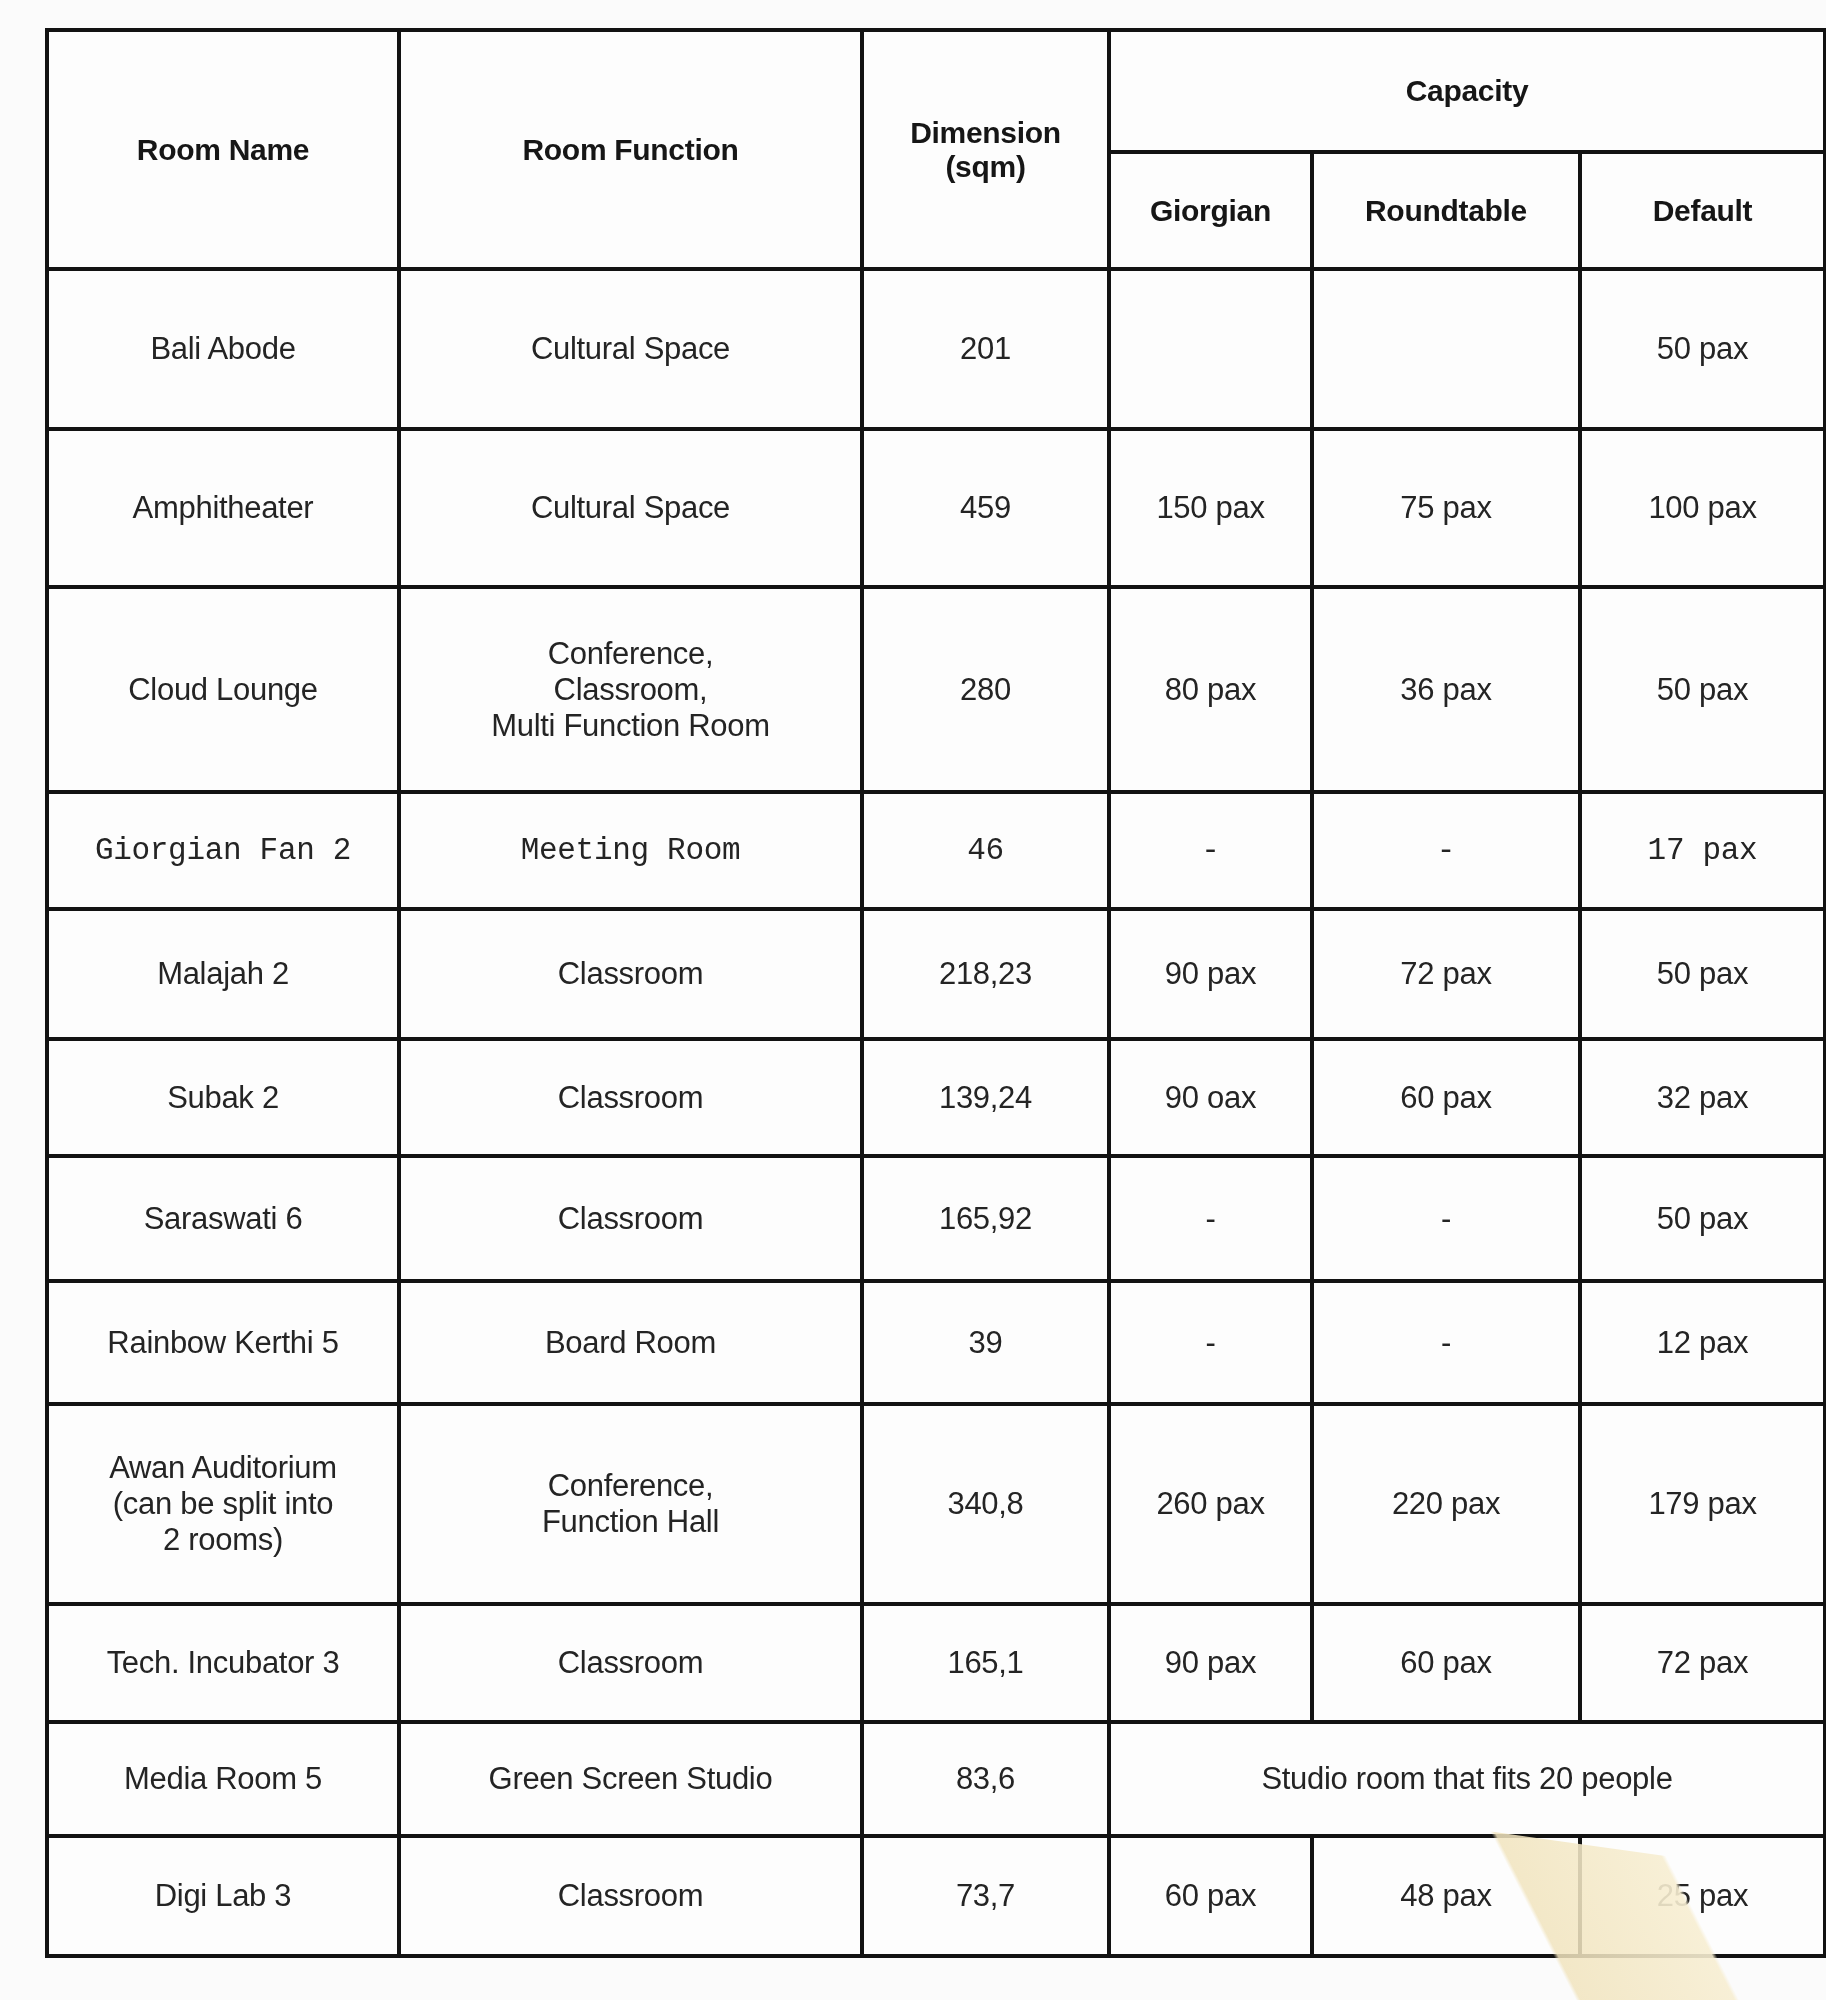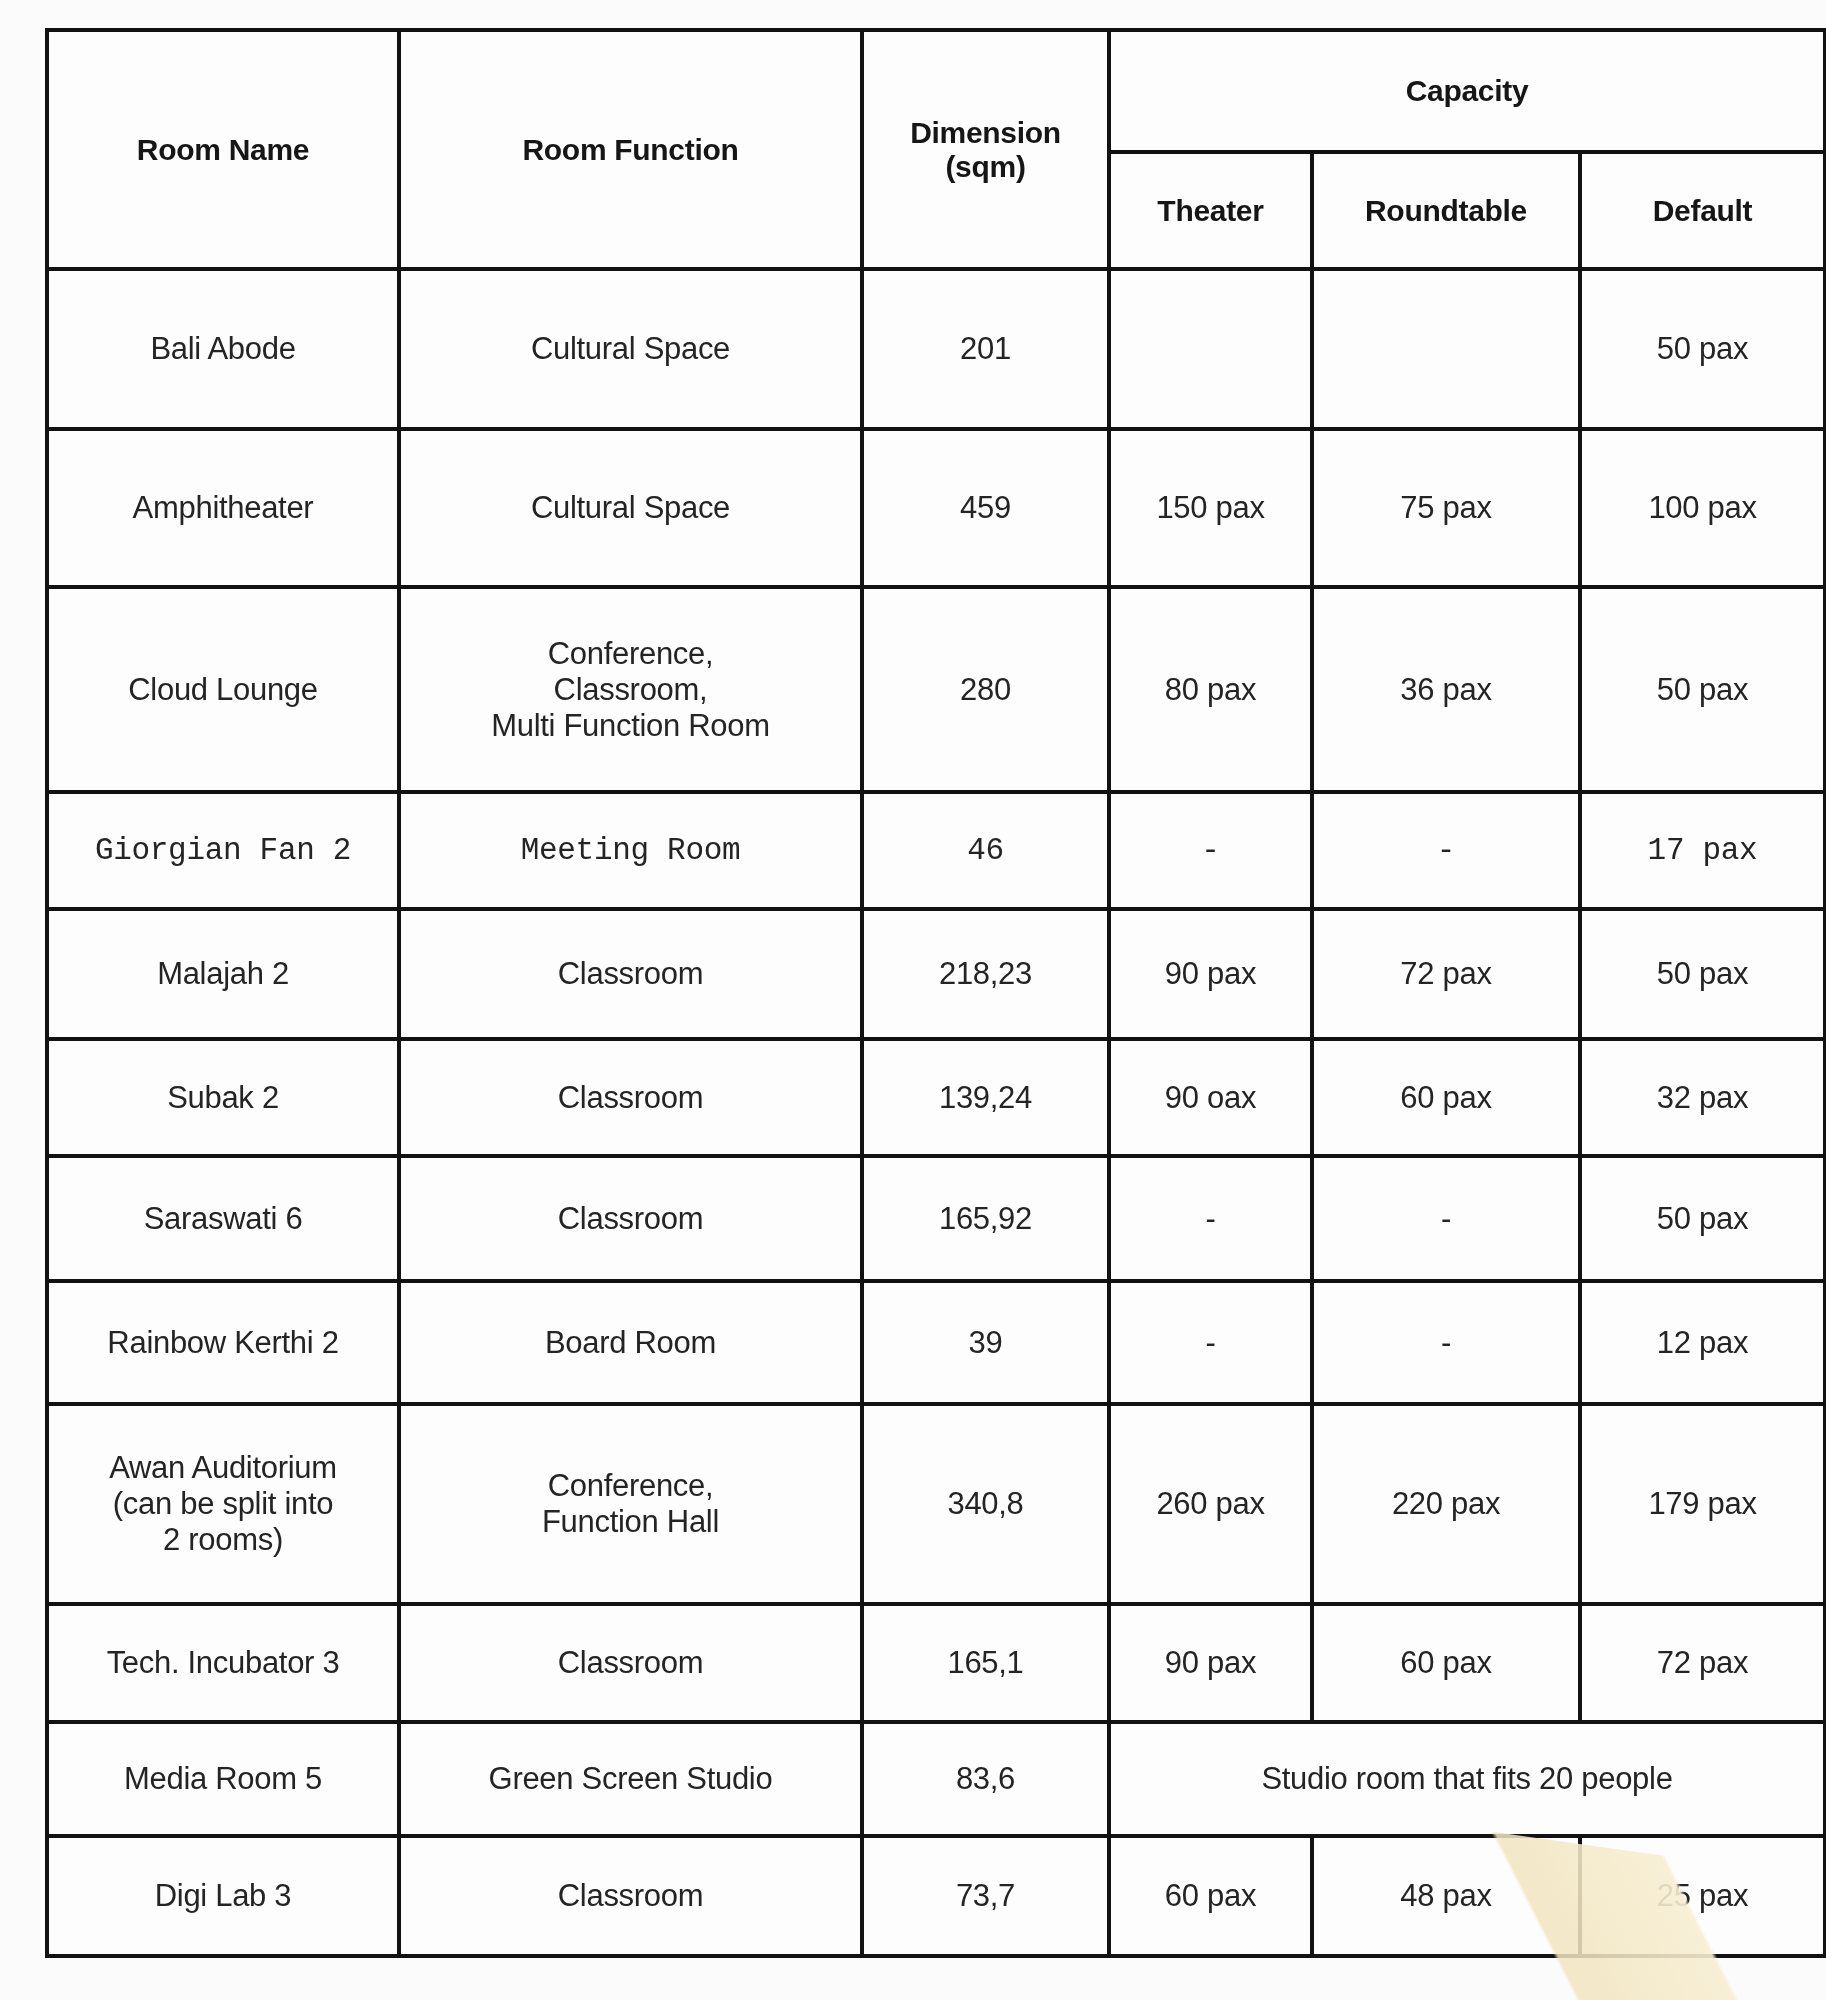--- a/index.html
+++ b/index.html
@@ -84,21 +84,21 @@
   </colgroup>
   <thead>
     <tr class="hdr-top">
       <th rowspan="2">Room Name</th>
       <th rowspan="2">Room Function</th>
       <th rowspan="2">Dimension
 (sqm)</th>
       <th colspan="3">Capacity</th>
     </tr>
     <tr class="hdr-sub">
-      <th>Theater</th>
+      <th>Giorgian</th>
       <th>Roundtable</th>
       <th>Default</th>
     </tr>
   </thead>
   <tbody>
     <tr class="r1">
       <td>Bali Abode</td>
       <td>Cultural Space</td>
       <td>201</td>
       <td></td>
@@ -149,21 +149,21 @@
     </tr>
     <tr class="r7">
       <td>Saraswati 6</td>
       <td>Classroom</td>
       <td>165,92</td>
       <td>-</td>
       <td>-</td>
       <td>50 pax</td>
     </tr>
     <tr class="r8">
-      <td>Rainbow Kerthi 2</td>
+      <td>Rainbow Kerthi 5</td>
       <td>Board Room</td>
       <td>39</td>
       <td>-</td>
       <td>-</td>
       <td>12 pax</td>
     </tr>
     <tr class="r9">
       <td>Awan Auditorium
 (can be split into
 2 rooms)</td>

